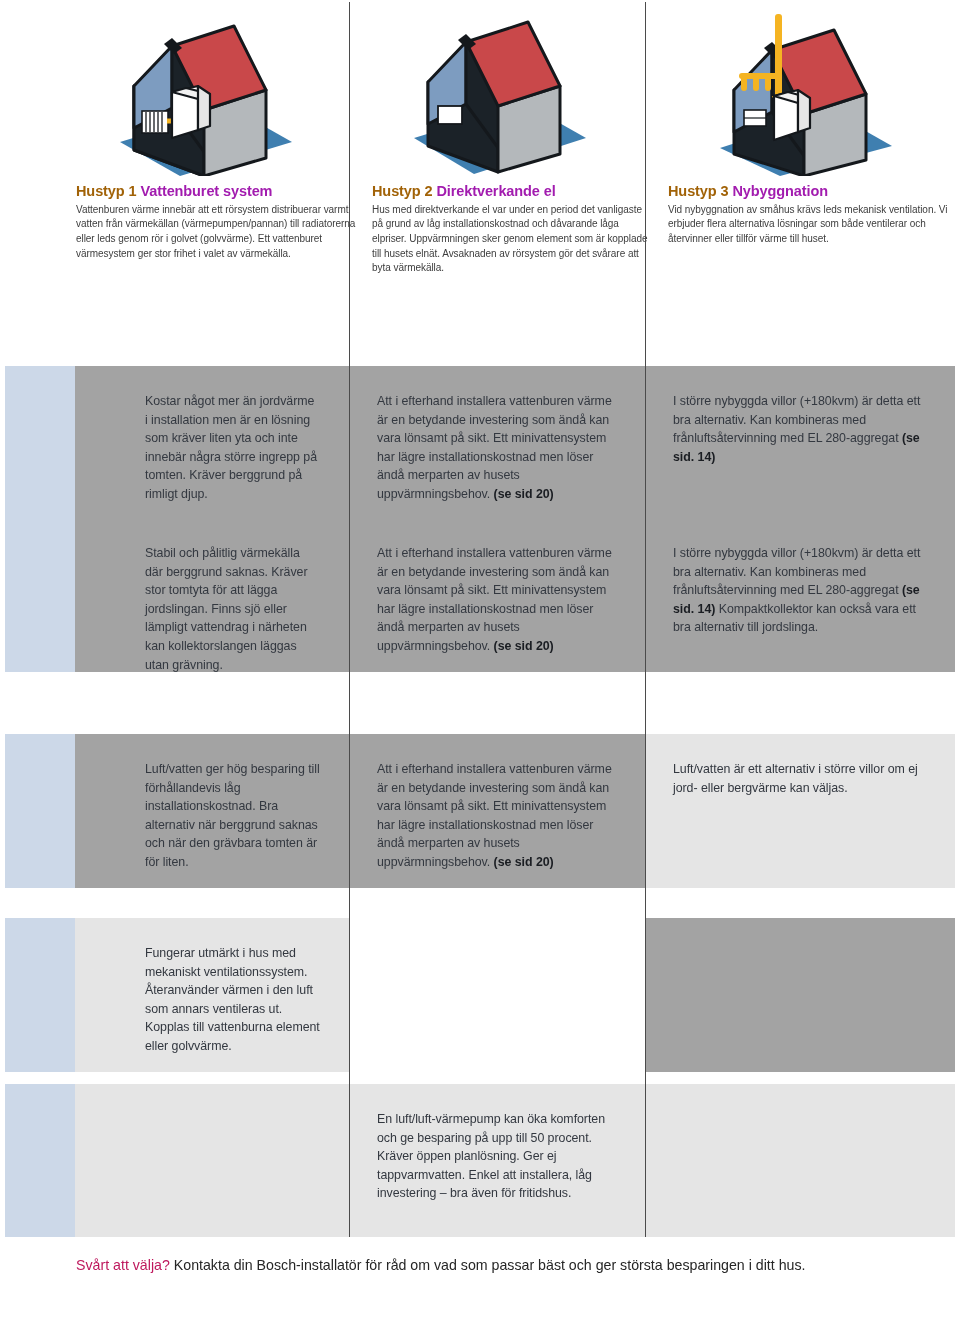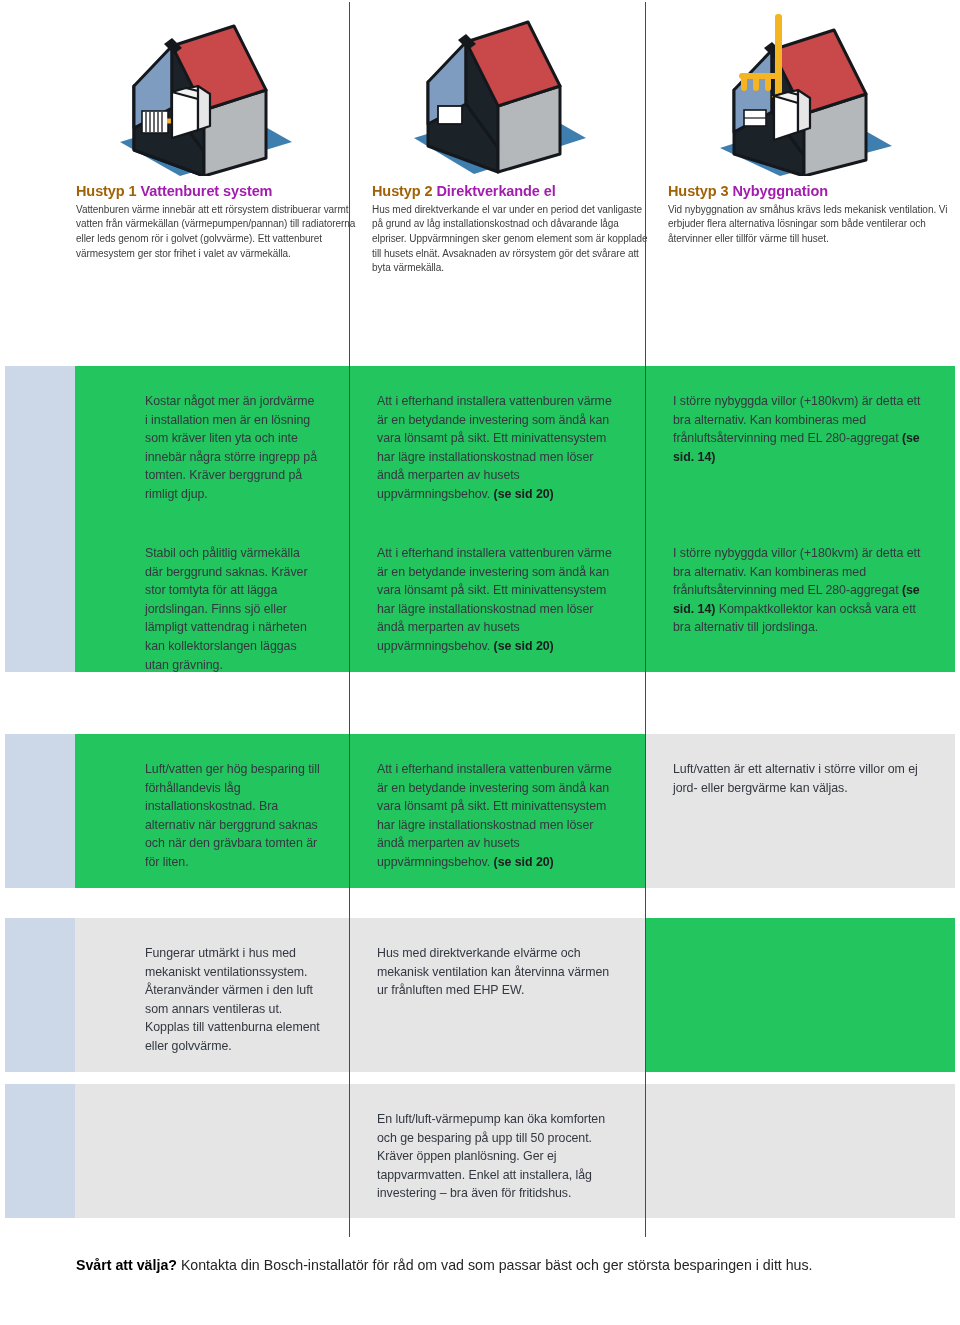--- a/index.html
+++ b/index.html
@@ -107,21 +107,21 @@
   .cell {
     position: absolute;
     top: 0;
     height: 100%;
     box-sizing: border-box;
     padding: 26px 30px 10px 70px;
   }
   .cell.col1 { left: 70px;  width: 275px; padding-left: 70px; }
   .cell.col2 { left: 345px; width: 296px; padding-left: 27px; }
   .cell.col3 { left: 641px; width: 309px; padding-left: 27px; }
-  .cell.dark  { background: #22c55e; }
+  .cell.dark  { background: #a3a3a3; }
   .cell.light { background: #e5e5e5; }
   .cell p {
     margin: 0;
     font-size: 12.4px;
     line-height: 1.5;
     color: #333840;
     letter-spacing: -0.05px;
   }
   .cell p b { font-weight: bold; color: #1a1d22; }
 
@@ -129,21 +129,21 @@
   .footer {
     position: absolute;
     left: 76px;
     top: 1256px;
     width: 860px;
     font-size: 14.2px;
     line-height: 1.35;
     color: #262626;
     z-index: 5;
   }
-  .footer b { font-weight: bold; color: #000000; }
+  .footer b { font-weight: normal; color: #be185d; }
 </style>
 </head>
 <body>
 
 <div class="page">
 
   <div class="rows">
 
     <div class="row" style="top:366px;height:154px;">
       <div class="stub"></div>
@@ -182,29 +182,26 @@
       <div class="cell col3 light">
         <p><span>Luft/vatten är ett alternativ i större villor om ej jord- eller bergvärme kan väljas.</span><b></b></p>
       </div>
     </div>
 
     <div class="row" style="top:918px;height:154px;">
       <div class="stub"></div>
       <div class="cell col1 light">
         <p><span>Fungerar utmärkt i hus med mekaniskt ventilationssystem. Återanvänder värmen i den luft som annars ventileras ut. Kopplas till vattenburna element eller golvvärme.</span><b></b></p>
       </div>
-      <div class="cell col2 light">
-        <p><span>Hus med direktverkande elvärme och mekanisk ventilation kan återvinna värmen ur frånluften med EHP EW.</span><b></b></p>
-      </div>
       <div class="cell col3 dark">
         <p><span></span><b></b></p>
       </div>
     </div>
 
-    <div class="row" style="top:1084px;height:134px;border-radius:31px;">
+    <div class="row" style="top:1084px;height:153px;border-radius:31px;">
       <div class="stub"></div>
       <div class="cell col1 light">
         <p><span></span><b></b></p>
       </div>
       <div class="cell col2 light">
         <p><span>En luft/luft-värmepump kan öka komforten och ge besparing på upp till 50 procent. Kräver öppen planlösning. Ger ej tappvarmvatten. Enkel att installera, låg investering – bra även för fritidshus.</span><b></b></p>
       </div>
       <div class="cell col3 light">
         <p><span></span><b></b></p>
       </div>

